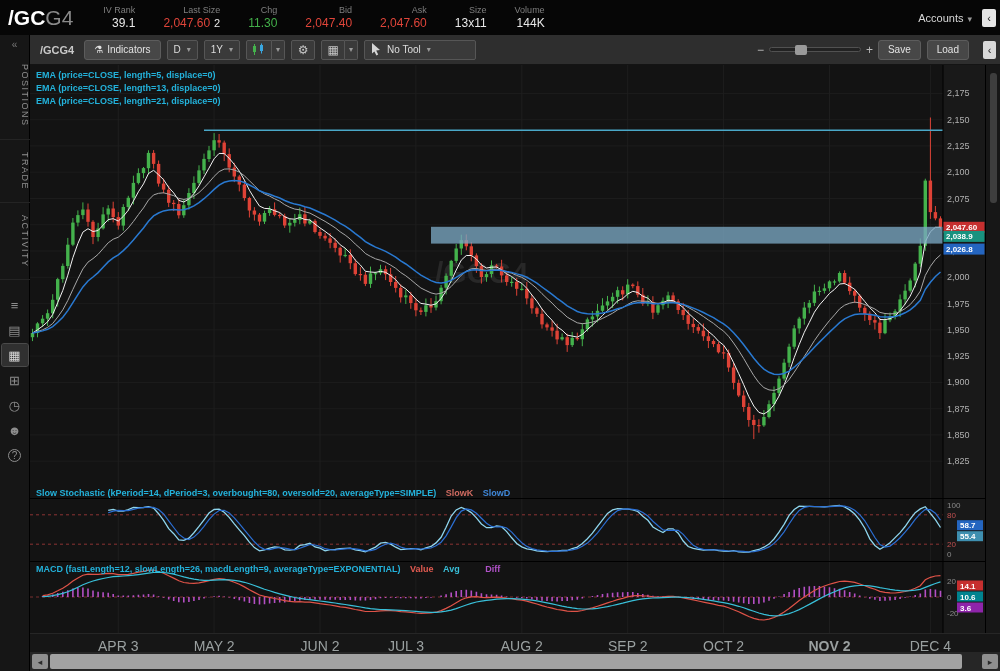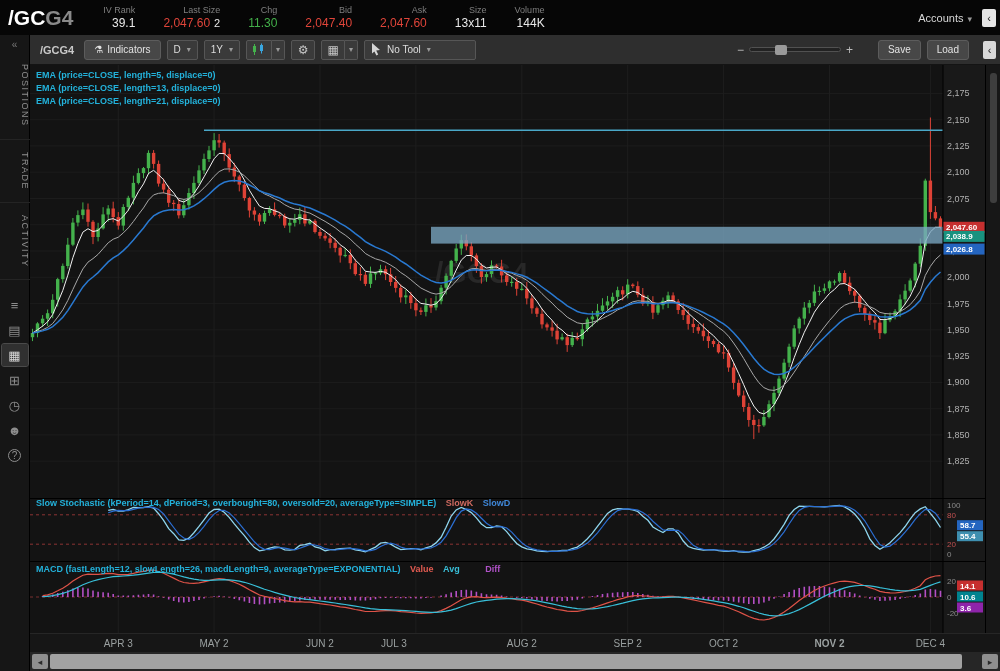--- a/index.html
+++ b/index.html
@@ -4,21 +4,21 @@
 <style>
   *{margin:0;padding:0;box-sizing:border-box}
   html,body{width:1000px;height:671px;background:#000;overflow:hidden;
     font-family:"Liberation Sans",sans-serif;-webkit-font-smoothing:antialiased}
   body{position:relative}
 
   
   .header{position:absolute;left:0;top:0;width:1000px;height:35px;background:#060606;
     display:flex;align-items:center;z-index:30}
   .sym-block{margin-left:8px;font-size:21px;font-weight:bold;color:#fff;letter-spacing:0}
-  .sym-block .contract{color:#8a8a8a;font-weight:bold}
+  .sym-block .contract{color:#8a8a8a;font-weight:normal}
   .stats{display:flex;align-items:center;margin-left:30px;gap:28px}
   .stat{display:flex;flex-direction:column;align-items:flex-end}
   .stat .lbl{color:#7f7f7f;font-size:9px;line-height:11px}
   .stat .valrow{font-size:12px;line-height:14px;color:#e8e8e8}
   .stat .v2{color:#e8e8e8;margin-left:4px;font-size:11px}
   .c-red{color:#e0453a}.c-green{color:#43b04a}.c-plain{color:#e8e8e8}
   .header-right{margin-left:auto;display:flex;align-items:center;gap:10px;margin-right:4px}
   .accounts{color:#d8d8d8;font-size:11px;cursor:pointer}
   .accounts .caret{color:#9a9a9a;margin-left:4px;font-size:9px}
   .hdr-collapse{width:14px;height:18px;background:#e4e4e4;color:#222;font-size:11px;
@@ -75,21 +75,21 @@
   svg text{font-family:"Liberation Sans",sans-serif}
   .sep{position:absolute;left:30px;width:970px;height:1px;background:#000;z-index:5}
 
   .study-label{position:absolute;left:36px;font-size:9px;font-weight:bold;color:#23b2db;
     z-index:10;white-space:nowrap;cursor:pointer}
   .legend-word{margin-left:7px;font-weight:bold}
 
   
   .time-axis{position:absolute;left:30px;top:633px;width:970px;height:19px;background:#161616;
     border-top:1px solid #262626;z-index:6}
-  .t-label{position:absolute;top:4px;transform:translateX(-50%);color:#9aa0a0;font-size:10px;
+  .t-label{position:absolute;top:4px;transform:translateX(-50%);color:#9aa0a0;font-size:14px;
     white-space:nowrap}
 
   
   .hscroll{position:absolute;left:30px;top:652px;width:970px;height:19px;background:#262626;z-index:6}
   .hs-btn{position:absolute;top:2px;width:16px;height:15px;background:#8f8f8f;color:#2a2a2a;
     font-size:9px;display:flex;align-items:center;justify-content:center;border-radius:2px;cursor:pointer}
   .hs-thumb{position:absolute;left:20px;top:2px;width:912px;height:15px;background:#a2a2a2;
     border-radius:2px;cursor:grab}
 
   
@@ -201,21 +201,21 @@
     </span>
     <span>No Tool</span>
     <span class="caret">▾</span>
   </div>
   <div class="tb-right">
     <span class="zoomctl">−</span>
     <div class="slider">
       <div class="thumb"></div>
     </div>
     <span class="zoomctl">+</span>
-    <button class="tb-btn" style="margin-left:20px">Save</button>
+    <button class="tb-btn" style="margin-left:0">Save</button>
     <button class="tb-btn">Load</button>
     <div class="tb-collapse">‹</div>
   </div>
 </div>
 
 <svg class="pane" id="price-svg">
     <line x1="0" y1="396.2" x2="913" y2="396.2" stroke="#1c1c1c"></line>
     <line x1="0" y1="369.9" x2="913" y2="369.9" stroke="#1c1c1c"></line>
     <line x1="0" y1="343.7" x2="913" y2="343.7" stroke="#1c1c1c"></line>
     <line x1="0" y1="317.4" x2="913" y2="317.4" stroke="#1c1c1c"></line>
@@ -502,37 +502,37 @@
     <text x="930" y="38.5" font-size="8" font-weight="bold" fill="#fff">10.6</text>
     <rect x="927" y="41.5" width="26" height="10" fill="#8e24aa"></rect>
     <text x="930" y="49.5" font-size="8" font-weight="bold" fill="#fff">3.6</text>
   </svg>
 <div class="sep" style="top:498px"></div>
 <div class="sep" style="top:561px"></div>
 
 <div class="study-label" style="top:70px">EMA (price=CLOSE, length=5, displace=0)</div>
 <div class="study-label" style="top:83px">EMA (price=CLOSE, length=13, displace=0)</div>
 <div class="study-label" style="top:96px">EMA (price=CLOSE, length=21, displace=0)</div>
-<div class="study-label" style="top:498px">
+<div class="study-label" style="top:488px">
   <span>Slow Stochastic (kPeriod=14, dPeriod=3, overbought=80, oversold=20, averageType=SIMPLE)</span>
   <span class="legend-word" id="stoch-leg-0" style="color: rgb(207, 106, 96);">SlowK</span>
   <span class="legend-word" id="stoch-leg-1" style="color: rgb(63, 135, 216);">SlowD</span>
 </div>
 <div class="study-label" style="top:564px">
   <span>MACD (fastLength=12, slowLength=26, macdLength=9, averageType=EXPONENTIAL)</span>
   <span class="legend-word" id="macd-leg-0" style="color: rgb(224, 90, 80);">Value</span>
   <span class="legend-word" id="macd-leg-1" style="color: rgb(57, 191, 216);">Avg</span>
   <span class="legend-word" id="macd-leg-2" style="color: rgb(176, 82, 200); margin-left: 23px;">Diff</span>
 </div>
 
 <div class="time-axis" id="time-axis">
     <div class="t-label" style="left: 88.2514px;">APR 3</div>
     <div class="t-label" style="left: 184.091px;">MAY 2</div>
     <div class="t-label" style="left: 290.019px;">JUN 2</div>
-    <div class="t-label" style="left: 364px;">JUL 3</div>
+    <div class="t-label" style="left: 376px;">JUL 3</div>
     <div class="t-label" style="left: 491.787px;">AUG 2</div>
     <div class="t-label" style="left: 597.715px;">SEP 2</div>
     <div class="t-label" style="left: 693.555px;">OCT 2</div>
     <div class="t-label" style="left: 799.483px; font-weight: bold;">NOV 2</div>
     <div class="t-label" style="left: 900.367px;">DEC 4</div>
   </div>
 <div class="hscroll">
   <div class="hs-btn" style="left:2px">◂</div>
   <div class="hs-thumb"></div>
   <div class="hs-btn" style="right:2px">▸</div>

